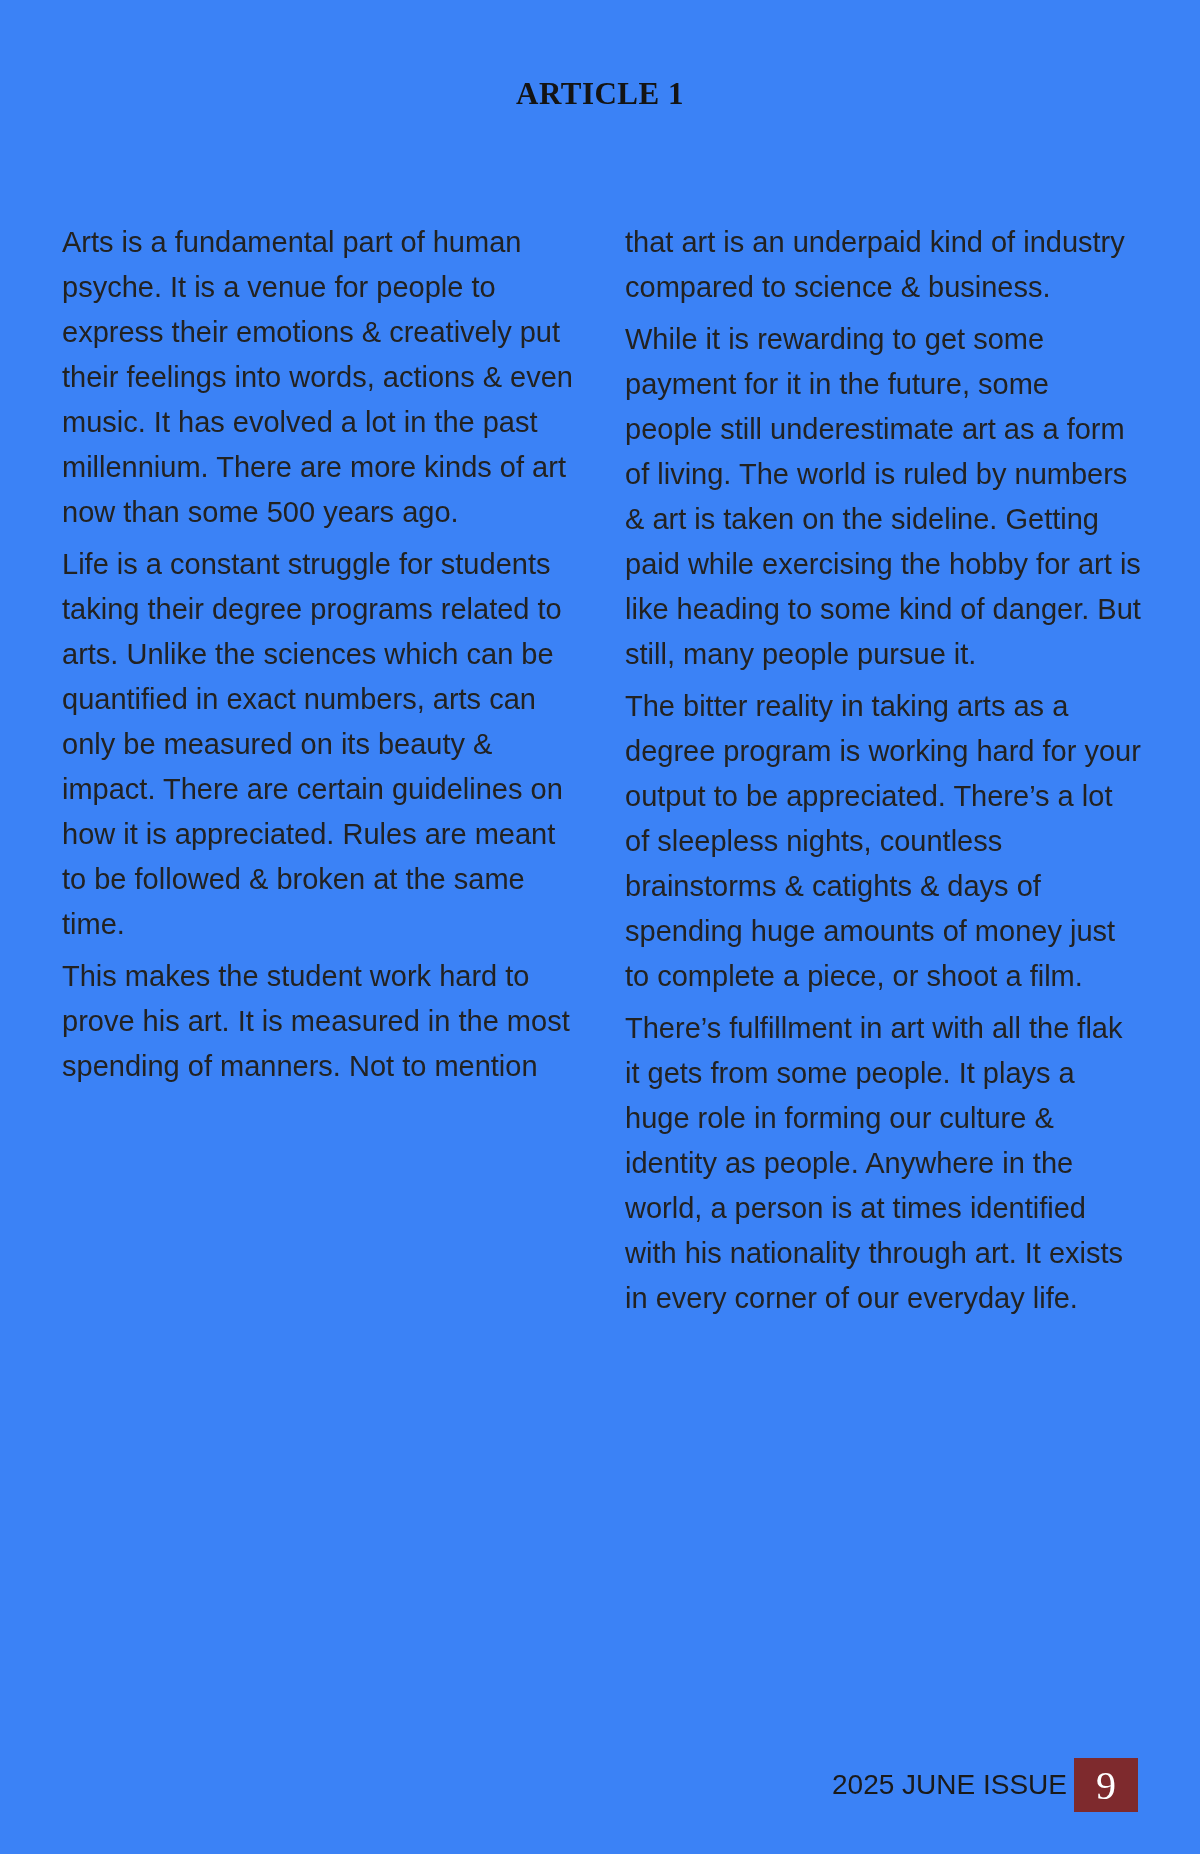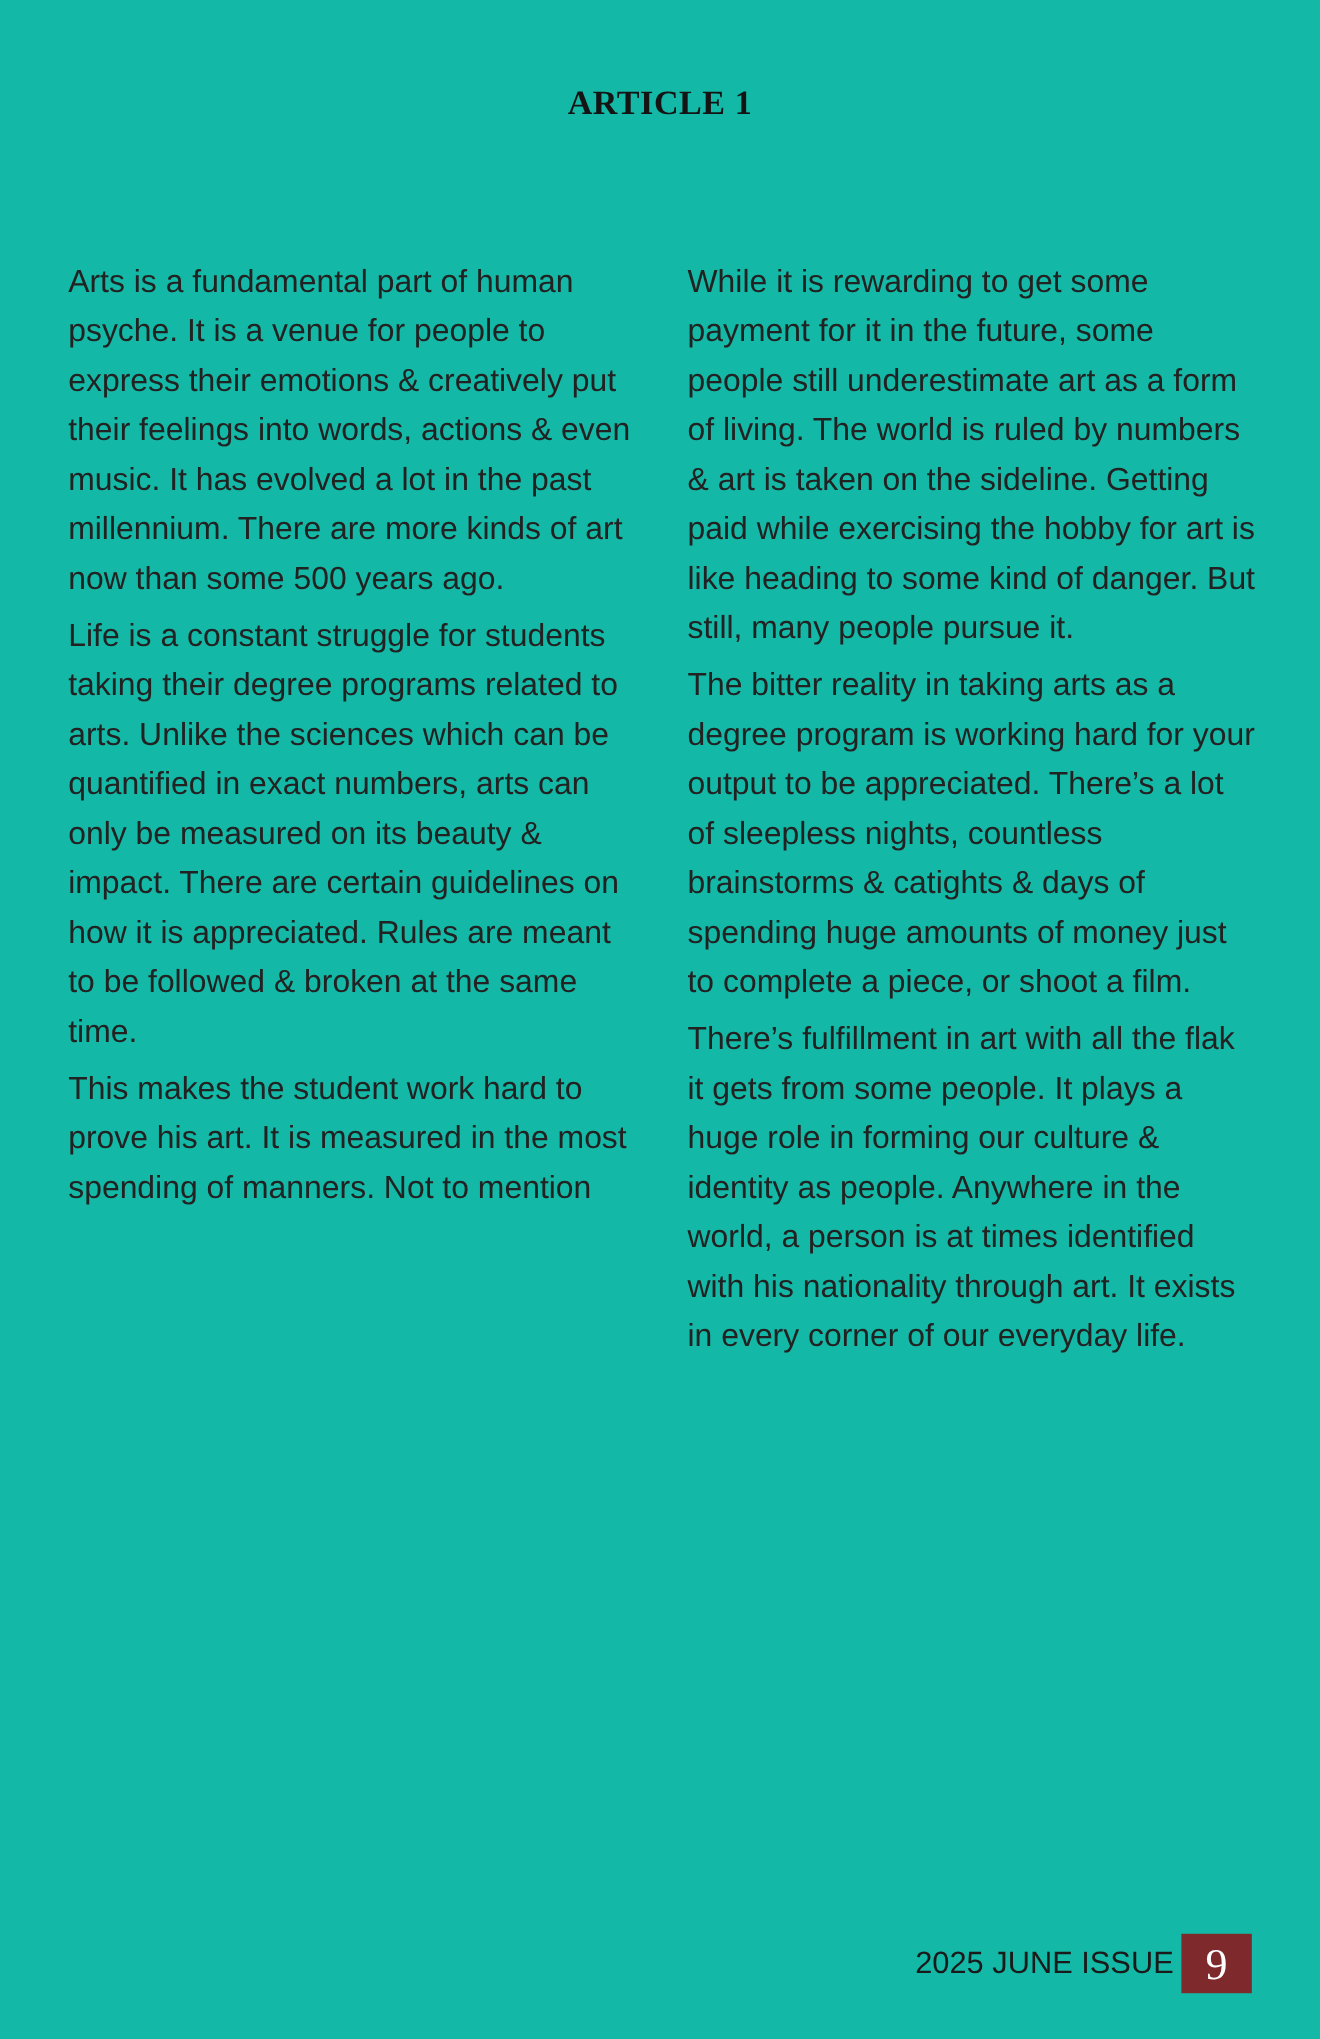--- a/index.html
+++ b/index.html
@@ -4,41 +4,41 @@
 <style>
   html, body {
     margin: 0;
     padding: 0;
     background: #ffffff;
   }
   .page {
     position: relative;
     width: 1200px;
     height: 1854px;
-    background: #14b8a6;
+    background: #3b82f6;
     overflow: hidden;
     font-family: "Liberation Sans", sans-serif;
   }
   .title {
     position: absolute;
     top: 74px;
     left: 0;
     width: 100%;
     margin: 0;
     text-align: center;
     font-family: "Liberation Serif", serif;
     font-weight: 700;
     font-size: 31px;
     line-height: 40px;
     letter-spacing: 0.5px;
     color: #141414;
   }
   .columns {
     position: absolute;
-    top: 234px;
+    top: 220px;
     left: 62px;
     right: 56px;
     display: flex;
     gap: 44px;
   }
   .col {
     flex: 1 1 0;
     min-width: 0;
   }
   .col p {
@@ -81,20 +81,21 @@
 
   <div class="columns">
 
     <div class="col">
       <p>Arts is a fundamental part of human psyche. It is a venue for people to express their emotions &amp; creatively put their feelings into words, actions &amp; even music. It has evolved a lot in the past millennium. There are more kinds of art now than some 500 years ago.</p>
       <p>Life is a constant struggle for students taking their degree programs related to arts. Unlike the sciences which can be quantified in exact numbers, arts can only be measured on its beauty &amp; impact. There are certain guidelines on how it is appreciated. Rules are meant to be followed &amp; broken at the same time.</p>
       <p>This makes the student work hard to prove his art. It is measured in the most spending of manners. Not to mention</p>
     </div>
 
     <div class="col">
+      <p>that art is an underpaid kind of industry compared to science &amp; business.</p>
       <p>While it is rewarding to get some payment for it in the future, some people still underestimate art as a form of living. The world is ruled by numbers &amp; art is taken on the sideline. Getting paid while exercising the hobby for art is like heading to some kind of danger. But still, many people pursue it.</p>
       <p>The bitter reality in taking arts as a degree program is working hard for your output to be appreciated. There’s a lot of sleepless nights, countless brainstorms &amp; catights &amp; days of spending huge amounts of money just to complete a piece, or shoot a film.</p>
       <p>There’s fulfillment in art with all the flak it gets from some people. It plays a huge role in forming our culture &amp; identity as people. Anywhere in the world, a person is at times identified with his nationality through art. It exists in every corner of our everyday life.</p>
     </div>
 
   </div>
 
   <div class="footer">
     <span class="issue">2025 JUNE ISSUE</span>
     <span class="pagenum">9</span>

